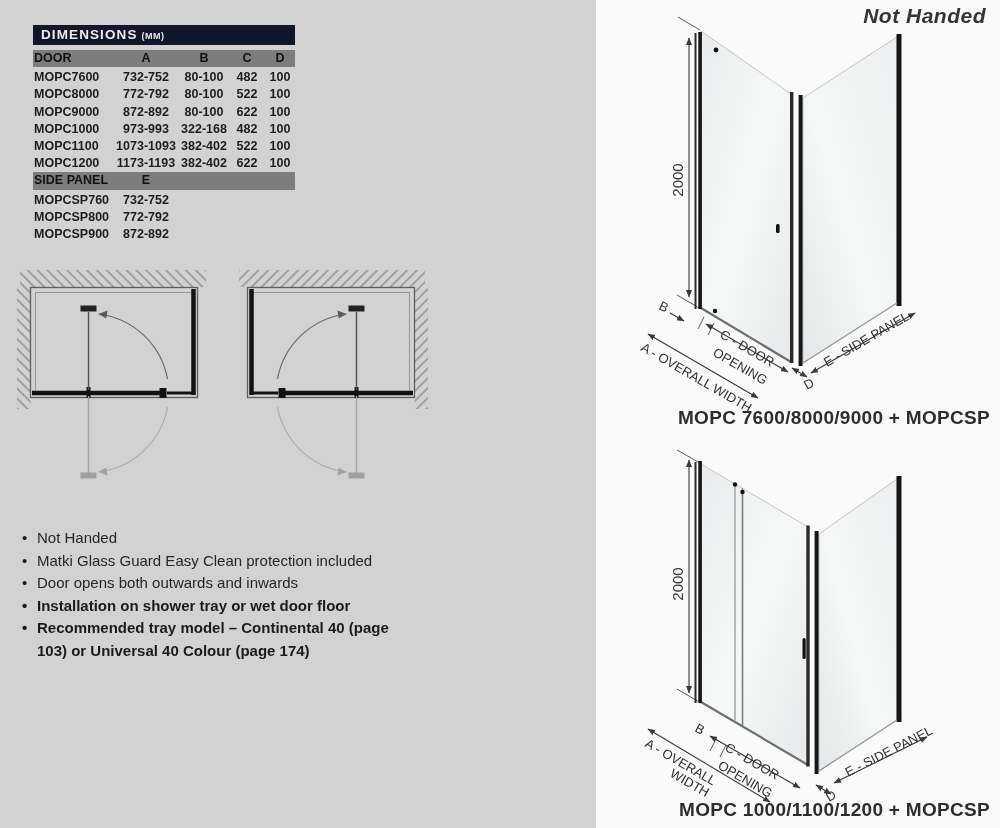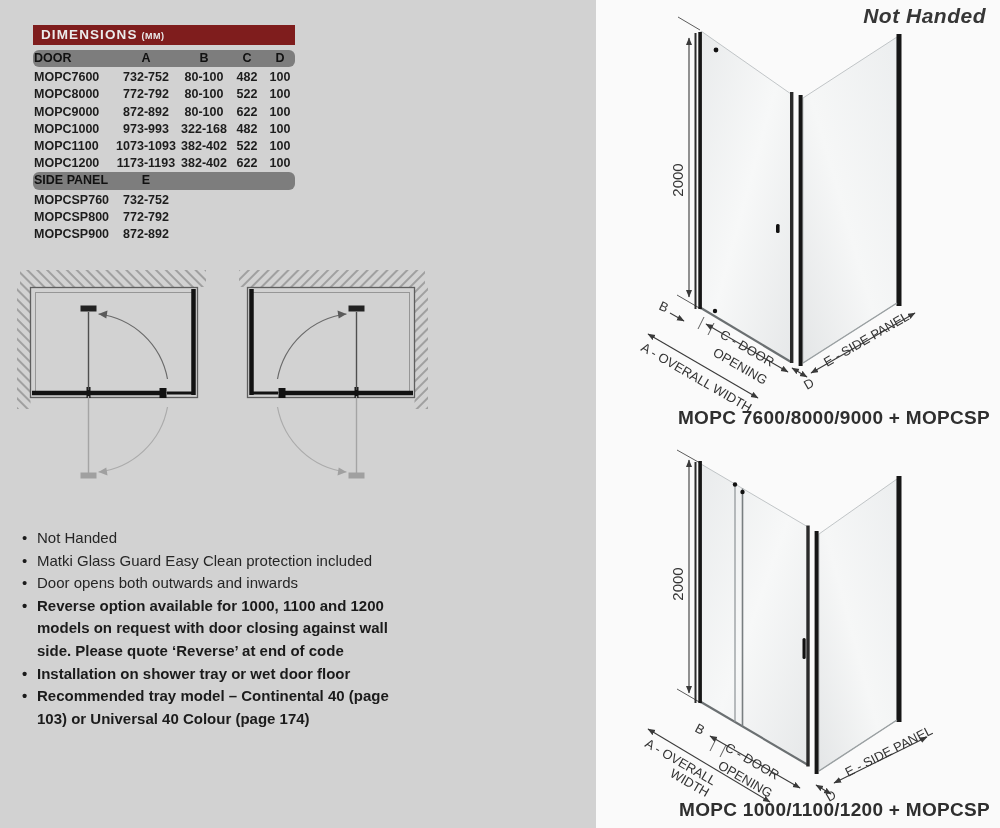--- a/index.html
+++ b/index.html
@@ -2,25 +2,25 @@
 <html><head>
 <meta charset="utf-8">
 <style>
   * { margin:0; padding:0; box-sizing:border-box; }
   body { font-family:"Liberation Sans", sans-serif; }
   .page { position:relative; width:1000px; height:828px; overflow:hidden; background:#d2d2d2; }
   .right-bg { position:absolute; left:596px; top:0; width:404px; height:828px; background:#fafafa; }
 
   
   .dim-table { position:absolute; left:33px; top:25px; width:262px; font-size:12.5px; color:#1d1d1d; }
-  .dt-title { background:#7f1d1d; color:#ebebeb; font-weight:bold; height:20px; line-height:20px;
+  .dt-title { background:#0f172a; color:#ebebeb; font-weight:bold; height:20px; line-height:20px;
               padding-left:8px; letter-spacing:1.1px; font-size:13.5px; margin-bottom:5px; }
   .dt-unit { font-size:9px; letter-spacing:0.5px; margin-left:4px; }
   .dt-row { display:grid; grid-template-columns:80px 66px 50px 36px 30px; height:17.2px; line-height:17.2px; font-weight:bold; }
-  .dt-head { background:#7d7d7d; color:#111; margin-bottom:2px;border-radius:6px; }
+  .dt-head { background:#7d7d7d; color:#111; margin-bottom:2px; }
   .c-a,.c-b,.c-c,.c-d { text-align:center; }
   .c-model { padding-left:1px; }
 
   
   .plans { position:absolute; left:8px; top:262px; }
 
   
   .features { position:absolute; left:22px; top:527px; width:392px; list-style:none;
               font-size:15px; line-height:22.6px; color:#262626; }
   .features li { position:relative; padding-left:15px; }
@@ -169,21 +169,20 @@
       <rect x="340.5" y="210.5" width="16" height="6" fill="#a0a0a0"></rect>
       <path d="M 269.5 145 A 80 80 0 0 0 338.5 210" fill="none" stroke="#ababab" stroke-width="1.2"></path>
       <path d="M 338.5 210 l -9 3.5 l 1.2 -8 z" fill="#a0a0a0"></path>
     </g>
   </svg>
 
   <ul class="features">
     <li><span>Not Handed</span></li>
     <li><span>Matki Glass Guard Easy Clean protection included</span></li>
     <li><span>Door opens both outwards and inwards</span></li>
-    <li class="bold"><span>Reverse option available for 1000, 1100 and 1200 models on request with door closing against wall side. Please quote ‘Reverse’ at end of code</span></li>
     <li class="bold"><span>Installation on shower tray or wet door floor</span></li>
     <li class="bold"><span>Recommended tray model – Continental 40 (page 103) or Universal 40 Colour (page 174)</span></li>
   </ul>
 
   <div class="not-handed">Not Handed</div>
 
   <svg class="enclosure enc-top" width="375" height="400" viewBox="0 0 375 400">
     <defs>
       <linearGradient id="gl" x1="0" y1="0" x2="1" y2="1">
         <stop offset="0" stop-color="#e9ebec"></stop>

